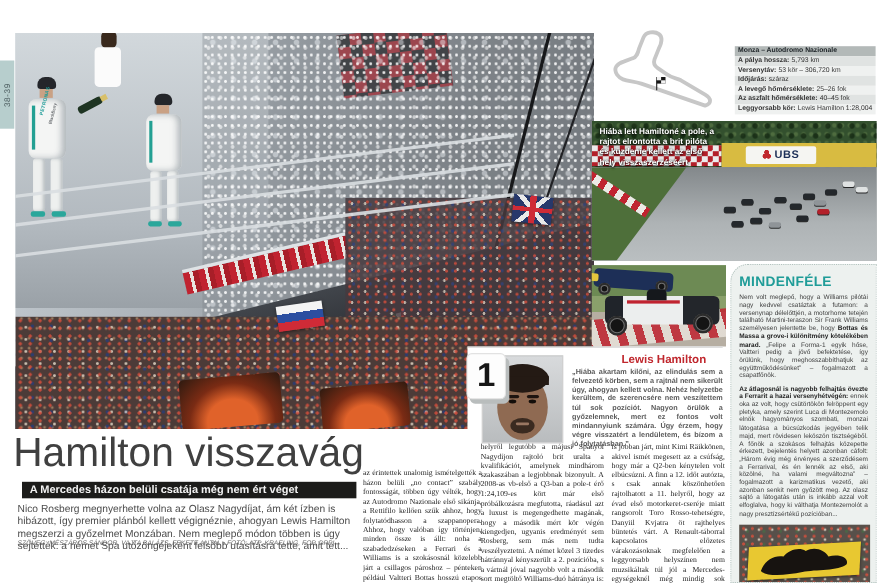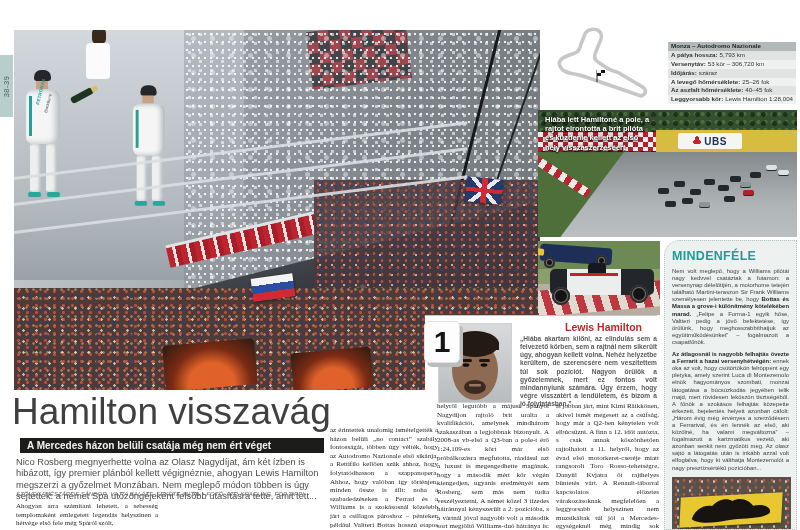--- a/index.html
+++ b/index.html
@@ -364,18 +364,17 @@
       <div class="qname">Lewis Hamilton</div>
       <div class="qbody">„Hiába akartam kilőni, az elindulás sem a felvezető körben, sem a rajtnál nem sikerült úgy, ahogyan kellett volna. Nehéz helyzetbe kerültem, de szerencsére nem veszítettem túl sok pozíciót. Nagyon örülök a győzelemnek, mert ez fontos volt mindannyiunk számára. Úgy érzem, hogy végre visszatért a lendületem, és bízom a jó folytatásban.”</div>
     </div>
   </div>
 
   <div class="h1">Hamilton visszavág</div>
   <div class="subbar">A Mercedes házon belüli csatája még nem ért véget</div>
   <div class="lead">Nico Rosberg megnyerhette volna az Olasz Nagydíjat, ám két ízben is hibázott, így premier plánból kellett végignéznie, ahogyan Lewis Hamilton megszerzi a győzelmet Monzában. Nem meglepő módon többen is úgy sejtették: a német Spa utózöngéjeként felsőbb utasításra tette, amit tett...</div>
   <div class="byline">SZÖVEG: MÉSZÁROS SÁNDOR, VAJTA BALÁZS, FEKETE ANTAL • FOTÓ: ATP, KRAELING, FOP, DPPI</div>
 
-  <div class="bodycol" id="col1">Ahogyan arra számítani lehetett, a sebesség templomaként emlegetett legendás helyszínen a hétvége első fele még Spáról szólt,</div>
   <div class="bodycol" id="col3">az érintettek unalomig ismételgették a házon belüli „no contact” szabály fontosságát, többen úgy vélték, hogy az Autodromo Nazionale első sikánja, a Rettifilo kellően szűk ahhoz, hogy folytatódhasson a szappanopera. Ahhoz, hogy valóban így történjen, minden össze is állt: noha a szabadedzéseken a Ferrari és a Williams is a szokásosnál közelebb járt a csillagos pároshoz – pénteken például Valtteri Bottas hosszú etapos tempója vetekedett is a Mercedesekével –, az időmérőt simán húzta be a domináns egylet. Bár az előző hét futamon hat alkalommal Rosberg</div>
   <div class="bodycol" id="col4">helyről legutóbb a májusi Spanyol Nagydíjon rajtoló brit uralta a kvalifikációt, amelynek mindhárom szakaszában a legjobbnak bizonyult. A 2008-as vb-első a Q3-ban a pole-t érő 1:24,109-es kört már első próbálkozásra megfutotta, ráadásul azt a luxust is megengedhette magának, hogy a második mért kör végén kiengedjen, ugyanis eredményét sem Rosberg, sem más nem tudta veszélyeztetni. A német közel 3 tizedes hátránnyal kényszerült a 2. pozícióba, s a vártnál jóval nagyobb volt a második sort megtöltő Williams-duó hátránya is: Bottas 0,588, míg Felipe Massa 0,756 másodpercet kapott Hamiltontól. A Ferrari nem tudott a tifosi kedvére tenni: a vörös alakulat gyorsabb tagja, Fernando Alonso élt a hét McLaren, Kevin Magnussen</div>
   <div class="bodycol" id="col5">is jobban járt, mint Kimi Räikkönen, akivel ismét megesett az a csúfság, hogy már a Q2-ben kénytelen volt elbúcsúzni. A finn a 12. időt autózta, s csak annak köszönhetően rajtolhatott a 11. helyről, hogy az évad első motorkeret-cseréje miatt rangsorolt Toro Rosso-tehetségre, Danyiil Kvjatra öt rajthelyes büntetés várt. A Renault-táborral kapcsolatos előzetes várakozásoknak megfelelően a leggyorsabb helyszínen nem muzsikáltak túl jól a Mercedes-egységeknél még mindig sok lóerővel gyengébb francia erőforrásokkal szerelt Red Bullok sem: Sebastian Vettel és Daniel Ricciardo a 8-9. helyekről készülhettek a startra, míg a felsőház a Force India versenyzőjével, Sergio Perezzel egészült ki.</div>
 
 </div>
 
 </body></html>

